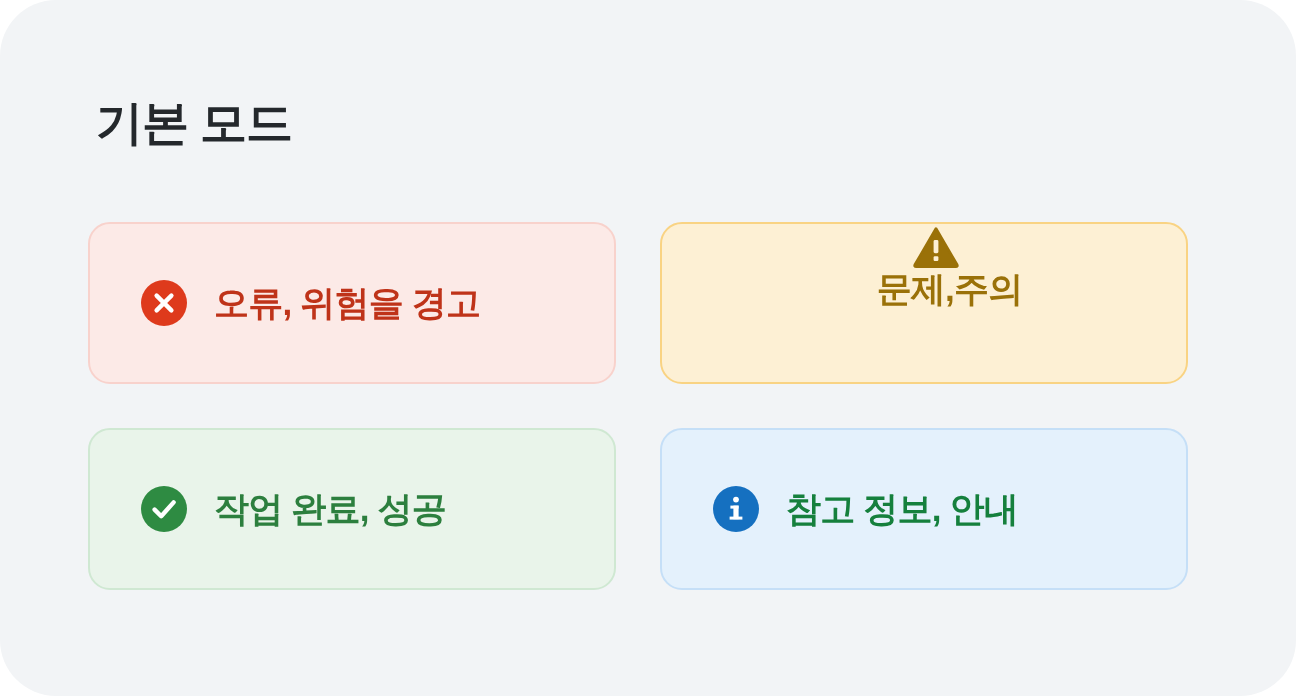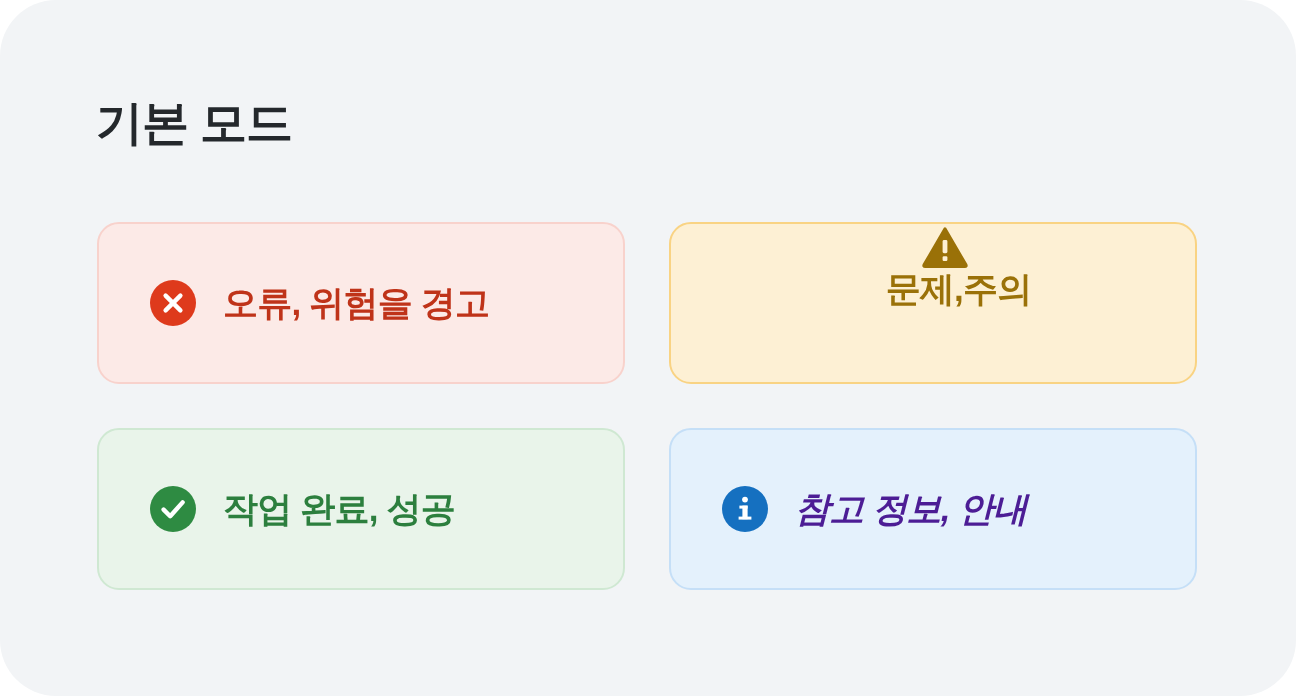--- a/index.html
+++ b/index.html
@@ -33,21 +33,21 @@
     font-size: 47px;
     font-weight: bold;
     line-height: 1.15;
     letter-spacing: -1px;
     color: #24282C;
     white-space: nowrap;
   }
 
   .card-grid {
     position: absolute;
-    left: 97px;
+    left: 88px;
     top: 222px;
     width: 1104px;
     display: grid;
     grid-template-columns: 528px 528px;
     grid-template-rows: 162px 162px;
     column-gap: 48px;
     row-gap: 53px;
     gap: 44px;
   }
 
@@ -80,21 +80,21 @@
   .card-error { background: #FCEAE7; border-color: #F8D2CC; }
   .card-error .card-label { color: #BF3319; }
   
   .card-warning { background: #FDF0D4; border-color: #F9D383; flex-direction: column; }
   .card-warning .card-label { color: #9A7108; }
   
   .card-success { background: #E9F4EA; border-color: #CFE8D2; }
   .card-success .card-label { color: #2C7F3E; }
   
   .card-info { background: #E4F1FC; border-color: #C5DFF7; }
-  .card-info .card-label { color: #4c1d95; font-style: italic; }
+  .card-info .card-label { color: #15803d; }
 </style>
 </head>
 <body>
 
 <div class="screen">
 
   <div class="page-title">기본 모드</div>
 
   <div class="card-grid">
 

